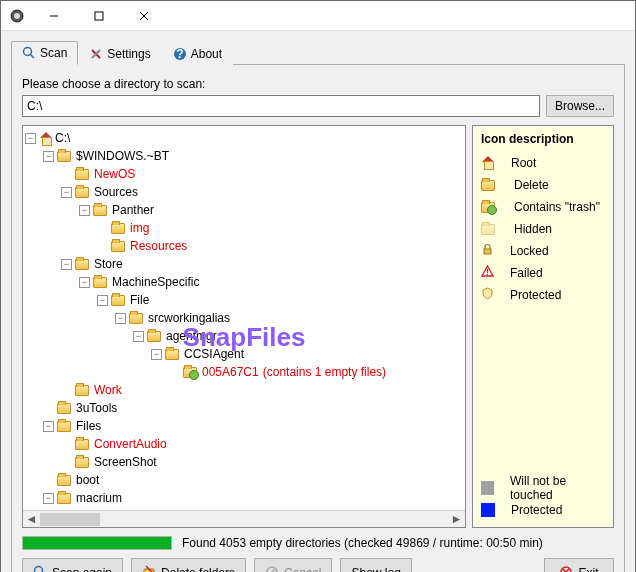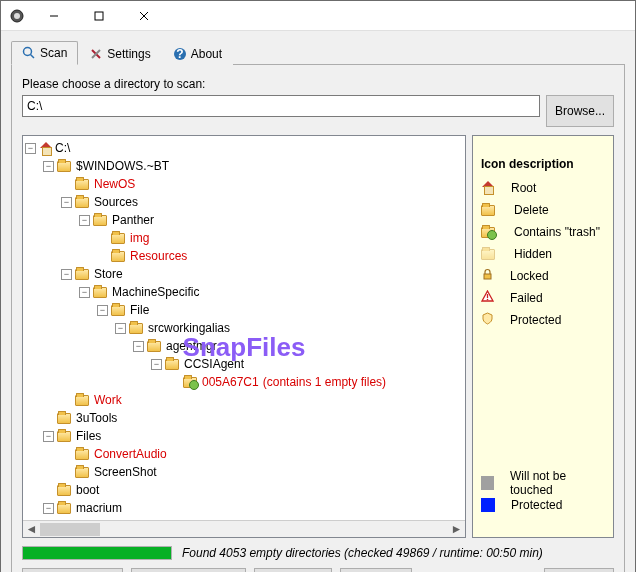--- a/index.html
+++ b/index.html
@@ -12,39 +12,39 @@
 .client { flex: 1; background: #f0f0f0; padding: 8px 10px 10px 10px; display: flex; flex-direction: column; }
 .tabs { display: flex; align-items: flex-end; height: 26px; position: relative; border-bottom: 1px solid #acacac; }
 .tab { display: flex; gap: 4px; padding: 4px 10px; background: #f0f0f0; border: 1px solid transparent; border-bottom: none; position: relative; top: 1px; }
 .tab.active { background: #f0f0f0; border: 1px solid #acacac; border-bottom: 1px solid #f0f0f0; border-radius: 2px 2px 0 0; }
 .tab .ico { width: 14px; height: 14px; }
 .tabbody { border: 1px solid #acacac; border-top: none; padding: 10px 10px 10px 10px; background: #f0f0f0; flex: 1; display: flex; flex-direction: column; }
 .label-row { margin: 2px 0 4px 0; }
 .path-row { display: flex; gap: 6px; margin-bottom: 8px; }
 .path-input { flex: 1; height: 22px; border: 1px solid #7a7a7a; padding: 2px 4px; background: #fff; }
 .btn { height: 30px; min-width: 70px; background: #e1e1e1; border: 1px solid #adadad; display: inline-flex; align-items: center; justify-content: center; gap: 5px; padding: 0 10px; }
-.btn-s { height: 32px; padding: 0 8px; min-width: 62px; }
+.btn-s { height: 22px; padding: 0 8px; min-width: 62px; }
 .main-row { display: flex; gap: 6px; flex: 1; min-height: 0; }
 .tree-wrap { flex: 1; border: 1px solid #828790; background: #fff; display: flex; flex-direction: column; min-height: 0; }
 .tree { flex: 1; overflow: hidden; padding: 3px 2px; position: relative; }
 .tree-line { display: flex; align-items: center; height: 18px; white-space: nowrap; }
 .tree .toggle { width: 11px; height: 11px; border: 1px solid #919191; display: inline-flex; align-items: center; justify-content: center; font-size: 9px; line-height: 1; color: #595959; margin-right: 3px; background: #fff; }
 .tree .node-label { margin-left: 2px; }
 .tree .red { color: #d80000; }
 .tree .info { color: #d80000; margin-left: 4px; }
 .hscroll { height: 17px; background: #f0f0f0; border-top: 1px solid #cdcdcd; display: flex; align-items: center; }
 .hscroll .arrow { width: 17px; height: 17px; display: flex; align-items: center; justify-content: center; color: #606060; }
 .hscroll .track { flex: 1; height: 17px; position: relative; }
 .hscroll .thumb { position: absolute; left: 0; top: 2px; height: 13px; width: 60px; background: #cdcdcd; }
-.legend { width: 142px; border: 1px solid #828790; background: #ffffe1; padding: 21px 8px; display: flex; flex-direction: column; }
+.legend { width: 142px; border: 1px solid #828790; background: #ffffe1; padding: 6px 8px; display: flex; flex-direction: column; }
 .legend h4 { font-weight: bold; font-size: 12px; margin-bottom: 6px; }
 .legend .li { display: flex; align-items: center; gap: 16px; height: 22px; }
 .legend .spacer { flex: 1; }
 .legend .swatch { width: 14px; height: 14px; }
-.progress-row { display: flex; align-items: center; gap: 10px; margin: 8px 0 8px 0; font-style: italic; }
+.progress-row { display: flex; align-items: center; gap: 10px; margin: 8px 0 8px 0; }
 .progress { width: 150px; height: 14px; background: #e6e6e6; border: 1px solid #b0b0b0; position: relative; }
 .progress .bar { position: absolute; left: 0; top: 0; bottom: 0; background: #06b025; }
 .btn-row { display: flex; gap: 8px; }
 .btn-row .spacer { flex: 1; }
 
 
 .ico-folder { display: inline-block; width: 14px; height: 11px; background: linear-gradient(#ffe9a6,#f1c14a); border: 1px solid #c5902a; border-radius: 1px; position: relative; margin-right: 3px; vertical-align: middle; }
 .ico-folder::before { content: ""; position: absolute; top: -3px; left: 0; width: 6px; height: 3px; background: #f1c14a; border: 1px solid #c5902a; border-bottom: none; border-radius: 1px 1px 0 0; }
 .ico-folder.trash::after { content: ""; position: absolute; right: -3px; bottom: -3px; width: 8px; height: 8px; background: #7bc24b; border: 1px solid #3f7c21; border-radius: 50%; }
 .ico-house { display:inline-block; width:14px; height:12px; position:relative; }

